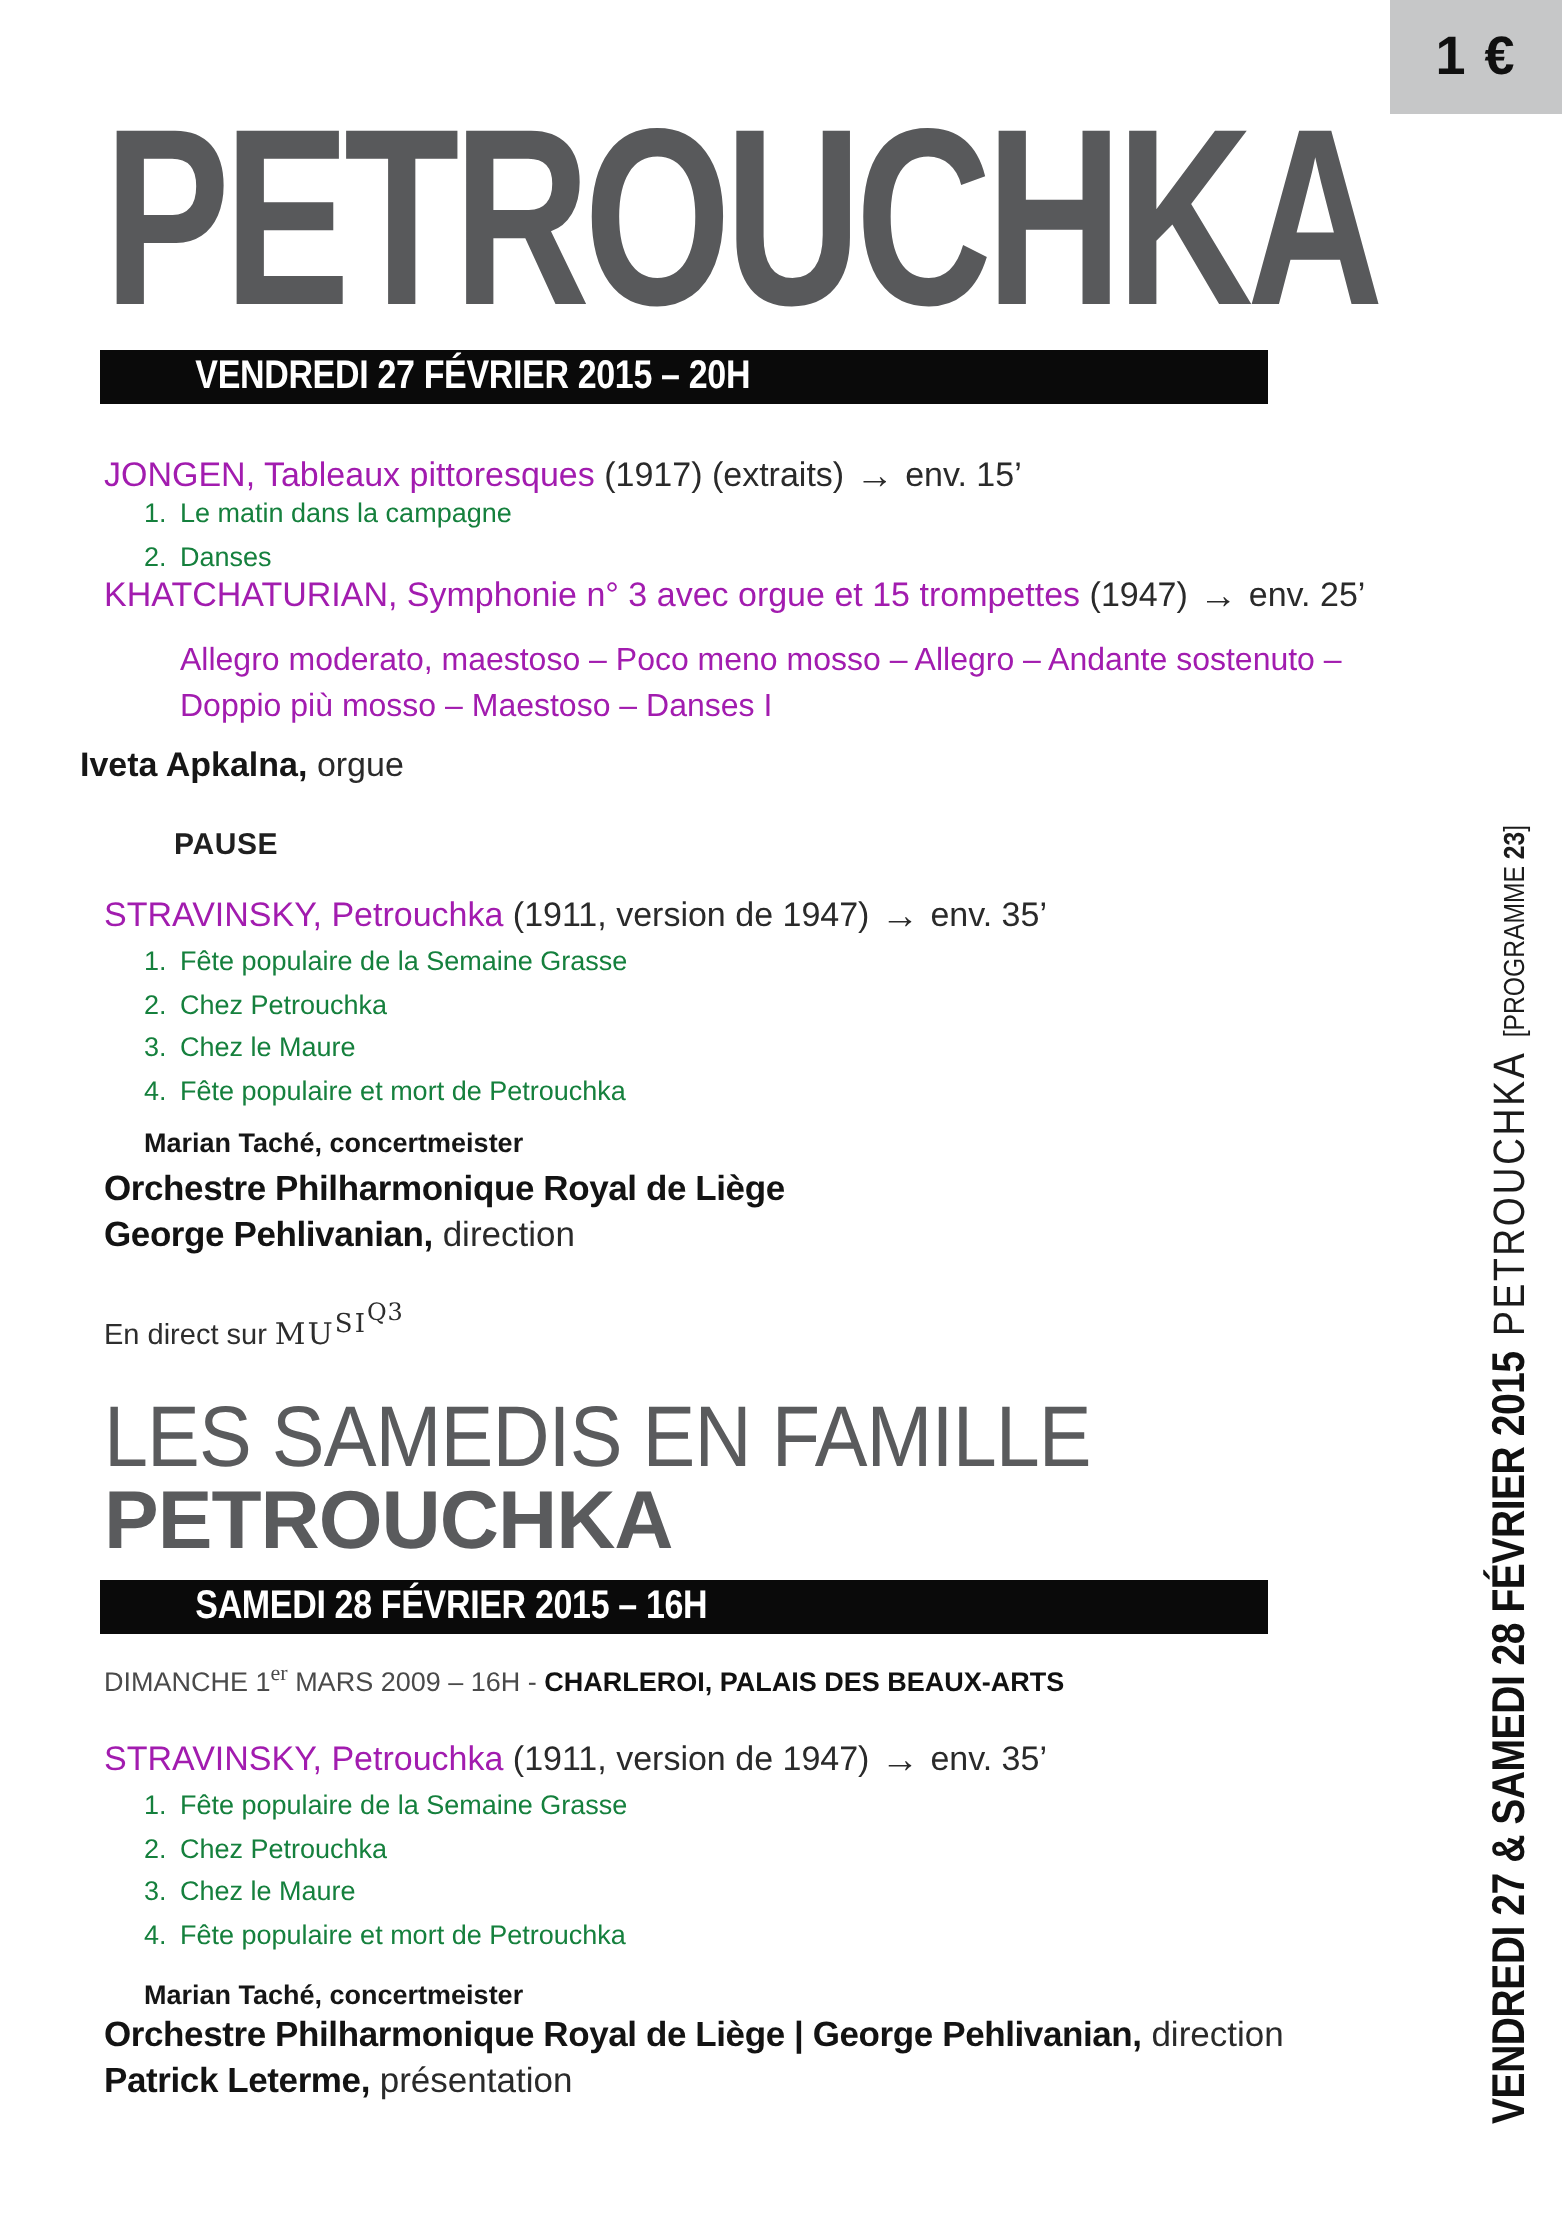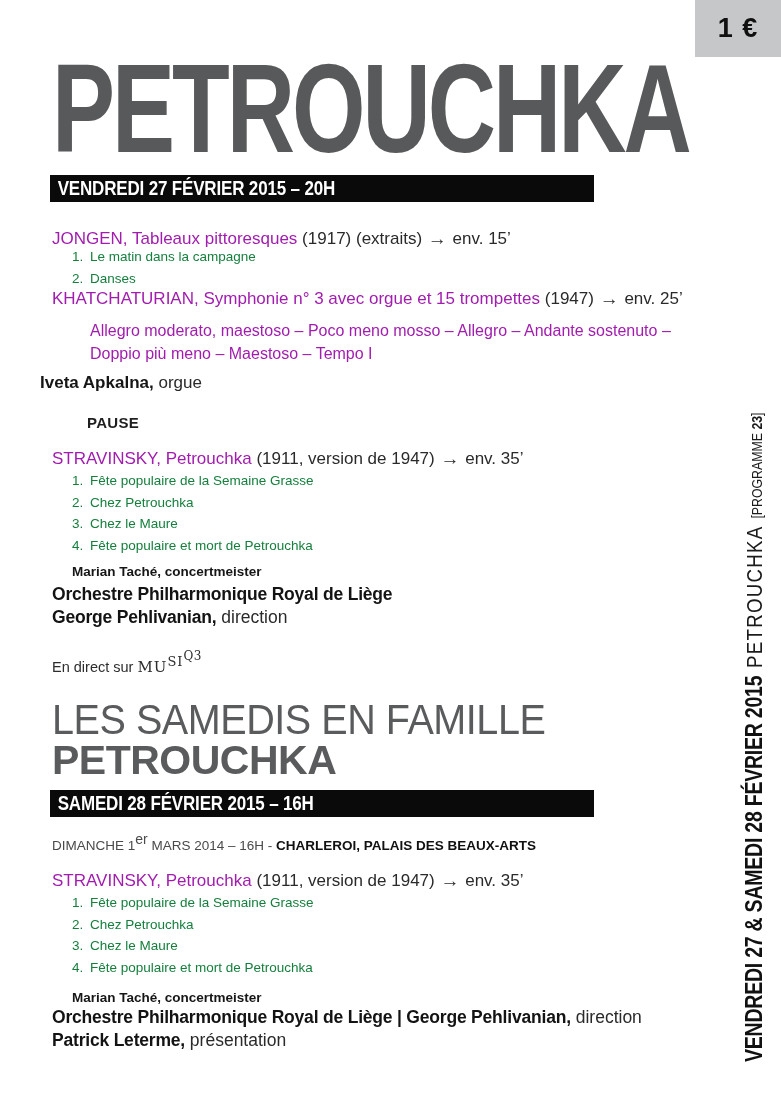--- a/index.html
+++ b/index.html
@@ -17,21 +17,21 @@
 
   
   .main-title{
     position:absolute;left:52px;top:57px;
     font-size:126px;font-weight:bold;color:#58595b;
     letter-spacing:-4px;line-height:104px;white-space:nowrap;
     transform:scaleX(0.75);transform-origin:0 0;
   }
 
   
-  .banner{position:absolute;left:50px;width:544px;height:27px;background:#0a0a0a;overflow:visible;}
+  .banner{position:absolute;left:50px;width:544px;height:27px;background:#0a0a0a;overflow:visible;padding-left:40px;}
   .banner-text{
     display:inline-block;color:#ffffff;font-weight:bold;font-size:20px;line-height:27px;
     padding-left:9px;white-space:nowrap;letter-spacing:-0.2px;
     transform:scaleX(0.85);transform-origin:0 0;
   }
   .banner1{top:175px;} .banner2{top:790px;}
 
   
   .work-title{position:absolute;left:52px;font-size:17px;white-space:nowrap;color:#2a2a2a;line-height:21px;}
   .work-title .name{font-weight:normal;color:#a21caf;}
@@ -62,21 +62,21 @@
   .series-title{
     position:absolute;left:52px;top:699px;font-size:43px;color:#5a5b5d;line-height:40px;
     white-space:nowrap;transform:scaleX(0.92);transform-origin:0 0;letter-spacing:-0.5px;
   }
   .sub-title{
     position:absolute;left:52px;top:742px;font-size:41px;font-weight:bold;color:#5a5b5d;
     line-height:36px;white-space:nowrap;letter-spacing:-0.5px;
   }
 
   .extra-date{position:absolute;left:52px;top:831px;font-size:13.5px;color:#4a4a4a;white-space:nowrap;}
-  .extra-date sup{font-size:14px;}
+  .extra-date sup{font-size:11px;font-family:Liberation Serif, serif;}
   .extra-date .venue{font-weight:bold;color:#111111;}
 
   
   .sidebar{
     position:absolute;left:740px;top:1062px;white-space:nowrap;
     transform:rotate(-90deg) scaleX(0.85);transform-origin:0 0;line-height:28px;
   }
   .sb-dates{font-weight:bold;font-size:23px;color:#111111;letter-spacing:-0.3px;}
   .sb-title{font-size:22px;color:#1b1b1b;letter-spacing:1.5px;margin-left:9px;}
   .sb-prog{font-size:14.5px;color:#1b1b1b;margin-left:8px;}
@@ -109,21 +109,21 @@
   </div>
 
   <div class="work-title" style="top:287px">
     <span class="name">KHATCHATURIAN, Symphonie n° 3 avec orgue et 15 trompettes</span>
     <span class="info">(1947)</span>
     <span class="arrow">→</span>
     <span class="info">env. 25’</span>
   </div>
   <div class="tempo" style="top:320px">
     <div>Allegro moderato, maestoso – Poco meno mosso – Allegro – Andante sostenuto –</div>
-    <div>Doppio più meno – Maestoso – Tempo I</div>
+    <div>Doppio più mosso – Maestoso – Danses I</div>
   </div>
 
   <div class="performer" style="top:372px">
     <span class="name">Iveta Apkalna,</span>
     <span>orgue</span>
   </div>
 
   <div class="pause" style="top:414px">PAUSE</div>
 
   <div class="work-title" style="top:447px">
@@ -153,21 +153,21 @@
   </div>
 
   <div class="series-title">LES SAMEDIS EN FAMILLE</div>
   <div class="sub-title">PETROUCHKA</div>
 
   <div class="banner banner2">
     <span class="banner-text">SAMEDI 28 FÉVRIER 2015 – 16H</span>
   </div>
 
   <div class="extra-date">
-    <span>DIMANCHE 1</span><sup>er</sup><span> MARS 2014 – 16H - </span><span class="venue">CHARLEROI, PALAIS DES BEAUX-ARTS</span>
+    <span>DIMANCHE 1</span><sup>er</sup><span> MARS 2009 – 16H - </span><span class="venue">CHARLEROI, PALAIS DES BEAUX-ARTS</span>
   </div>
 
   <div class="work-title" style="top:869px">
     <span class="name">STRAVINSKY, Petrouchka</span>
     <span class="info">(1911, version de 1947)</span>
     <span class="arrow">→</span>
     <span class="info">env. 35’</span>
   </div>
   <div class="mov-list" style="top:892px">
     <div><span class="mov-num">1.</span><span>Fête populaire de la Semaine Grasse</span></div>

